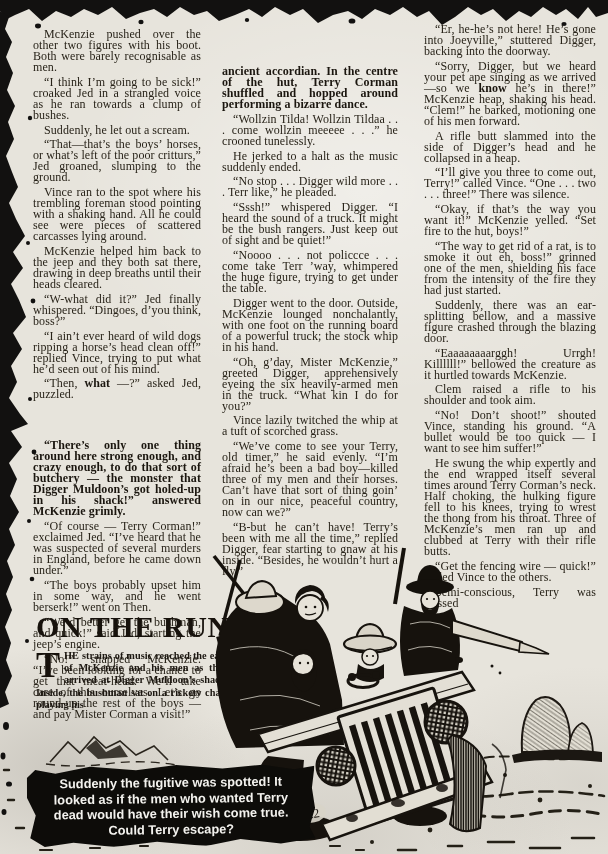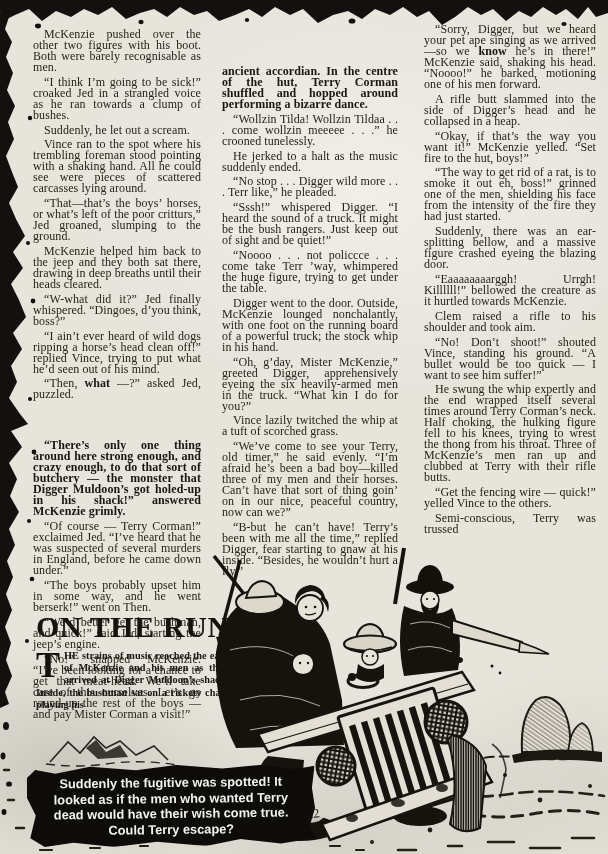--- a/index.html
+++ b/index.html
@@ -38,22 +38,22 @@
 </style>
 </head>
 <body>
 
 <div class="page">
 
   <div class="col" id="col1">
     <p>McKenzie pushed over the other two figures with his boot. Both were barely recognisable as men.</p>
     <p>“I think I’m going to be sick!” croaked Jed in a strangled voice as he ran towards a clump of bushes.</p>
     <p>Suddenly, he let out a scream.</p>
+    <p>“That—that’s the boys’ horses, or what’s left of the poor critturs,” Jed groaned, slumping to the ground.</p>
     <p>Vince ran to the spot where his trembling foreman stood pointing with a shaking hand. All he could see were pieces of scattered carcasses lying around.</p>
-    <p>“That—that’s the boys’ horses, or what’s left of the poor critturs,” Jed groaned, slumping to the ground.</p>
     <p>McKenzie helped him back to the jeep and they both sat there, drawing in deep breaths until their heads cleared.</p>
     <p>“W-what did it?” Jed finally whispered. “Dingoes, d’you think, boss?”</p>
     <p>“I ain’t ever heard of wild dogs ripping a horse’s head clean off!” replied Vince, trying to put what he’d seen out of his mind.</p>
     <p><span>“Then, </span><b>what</b><span> —?” asked Jed, puzzled.</span></p>
     <p class="b">“There’s only one thing around here strong enough, and crazy enough, to do that sort of butchery — the monster that Digger Muldoon’s got holed-up in his shack!” answered McKenzie grimly.</p>
     <p>“Of course — Terry Corman!” exclaimed Jed. “I’ve heard that he was suspected of several murders in England, before he came down under.”</p>
     <p>“The boys probably upset him in some way, and he went berserk!” went on Then.</p>
     <p>“We’d better get the bushman, and quick!” said Jed, starting the jeep’s engine.</p>
     <p>“No!” snapped McKenzie. “I’ve been looking for a chance to get that meat-head. We’ll take care of this ourselves. Let’s go round-up the rest of the boys — and pay Mister Corman a visit!”</p>
   </div>
@@ -66,25 +66,27 @@
     <p>“Sssh!” whispered Digger. “I heard the sound of a truck. It might be the bush rangers. Just keep out of sight and be quiet!”</p>
     <p>“Noooo . . . not policcce . . . come take Terr ’way, whimpered the huge figure, trying to get under the table.</p>
     <p>Digger went to the door. Outside, McKenzie lounged nonchalantly, with one foot on the running board of a powerful truck; the stock whip in his hand.</p>
     <p>“Oh, g’day, Mister McKenzie,” greeted Digger, apprehensively eyeing the six heavily-armed men in the truck. “What kin I do for you?”</p>
     <p>Vince lazily twitched the whip at a tuft of scorched grass.</p>
     <p>“We’ve come to see your Terry, old timer,” he said evenly. “I’m afraid he’s been a bad boy—killed three of my men and their horses. Can’t have that sort of thing goin’ on in our nice, peaceful country, now can we?”</p>
     <p>“B-but he can’t have! Terry’s been with me all the time,” replied Digger, fear starting to gnaw at his inside. “Besides, he wouldn’t hurt a fly.”</p>
   </div>
 
   <div class="col" id="col3">
-    <p><span>“Sorry, Digger, but we heard your pet ape singing as we arrived—so we </span><b>know</b><span> he’s in there!” McKenzie said, shaking his head. “Noooo!” he barked, motioning one of his men forward.</span></p>
+    <p>“Er, he-he’s not here! He’s gone into Joeyville,” stuttered Digger, backing into the doorway.</p>
+    <p><span>“Sorry, Digger, but we heard your pet ape singing as we arrived—so we </span><b>know</b><span> he’s in there!” McKenzie heap, shaking his head. “Clem!” he barked, motioning one of his men forward.</span></p>
     <p>A rifle butt slammed into the side of Digger’s head and he collapsed in a heap.</p>
+    <p>“I’ll give you three to come out, Terry!” called Vince. “One . . . two . . . three!” There was silence.</p>
     <p>“Okay, if that’s the way you want it!” McKenzie yelled. “Set fire to the hut, boys!”</p>
     <p>“The way to get rid of a rat, is to smoke it out eh, boss!” grinned one of the men, shielding his face from the intensity of the fire they had just started.</p>
-    <p>Suddenly, there was an ear-splitting bellow, and a massive figure crashed eyeing the blazing door.</p>
+    <p>Suddenly, there was an ear-splitting bellow, and a massive figure crashed through the blazing door.</p>
     <p>“Eaaaaaaaarggh! Urrgh! Killllll!” bellowed the creature as it hurtled towards McKenzie.</p>
     <p>Clem raised a rifle to his shoulder and took aim.</p>
     <p>“No! Don’t shoot!” shouted Vince, standing his ground. “A bullet would be too quick — I want to see him suffer!”</p>
     <p>He swung the whip expertly and the end wrapped itself several times around Terry Corman’s neck. Half choking, the hulking figure fell to his knees, trying to wrest the thong from his throat. Three of McKenzie’s men ran up and clubbed at Terry with their rifle butts.</p>
     <p>“Get the fencing wire — quick!” yelled Vince to the others.</p>
     <p>Semi-conscious, Terry was trussed</p>
   </div>
 
   <div class="section">
     <div class="headline">ON THE RUN</div>

